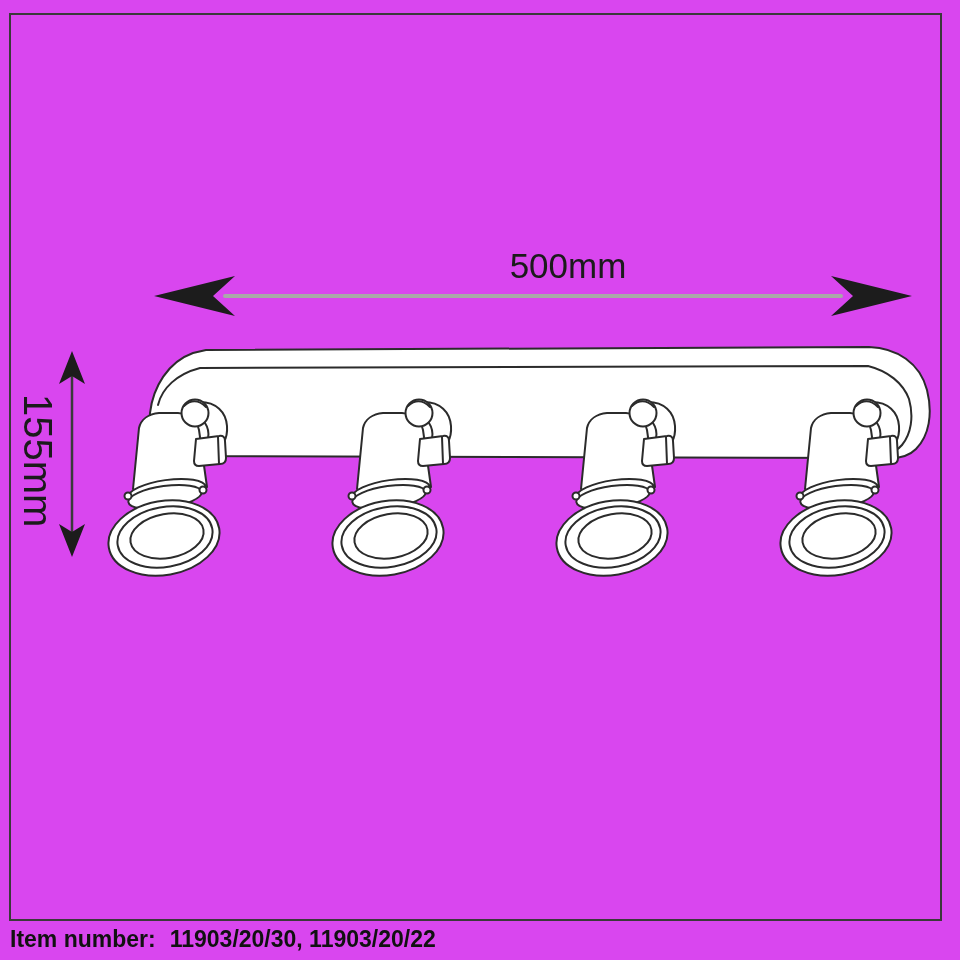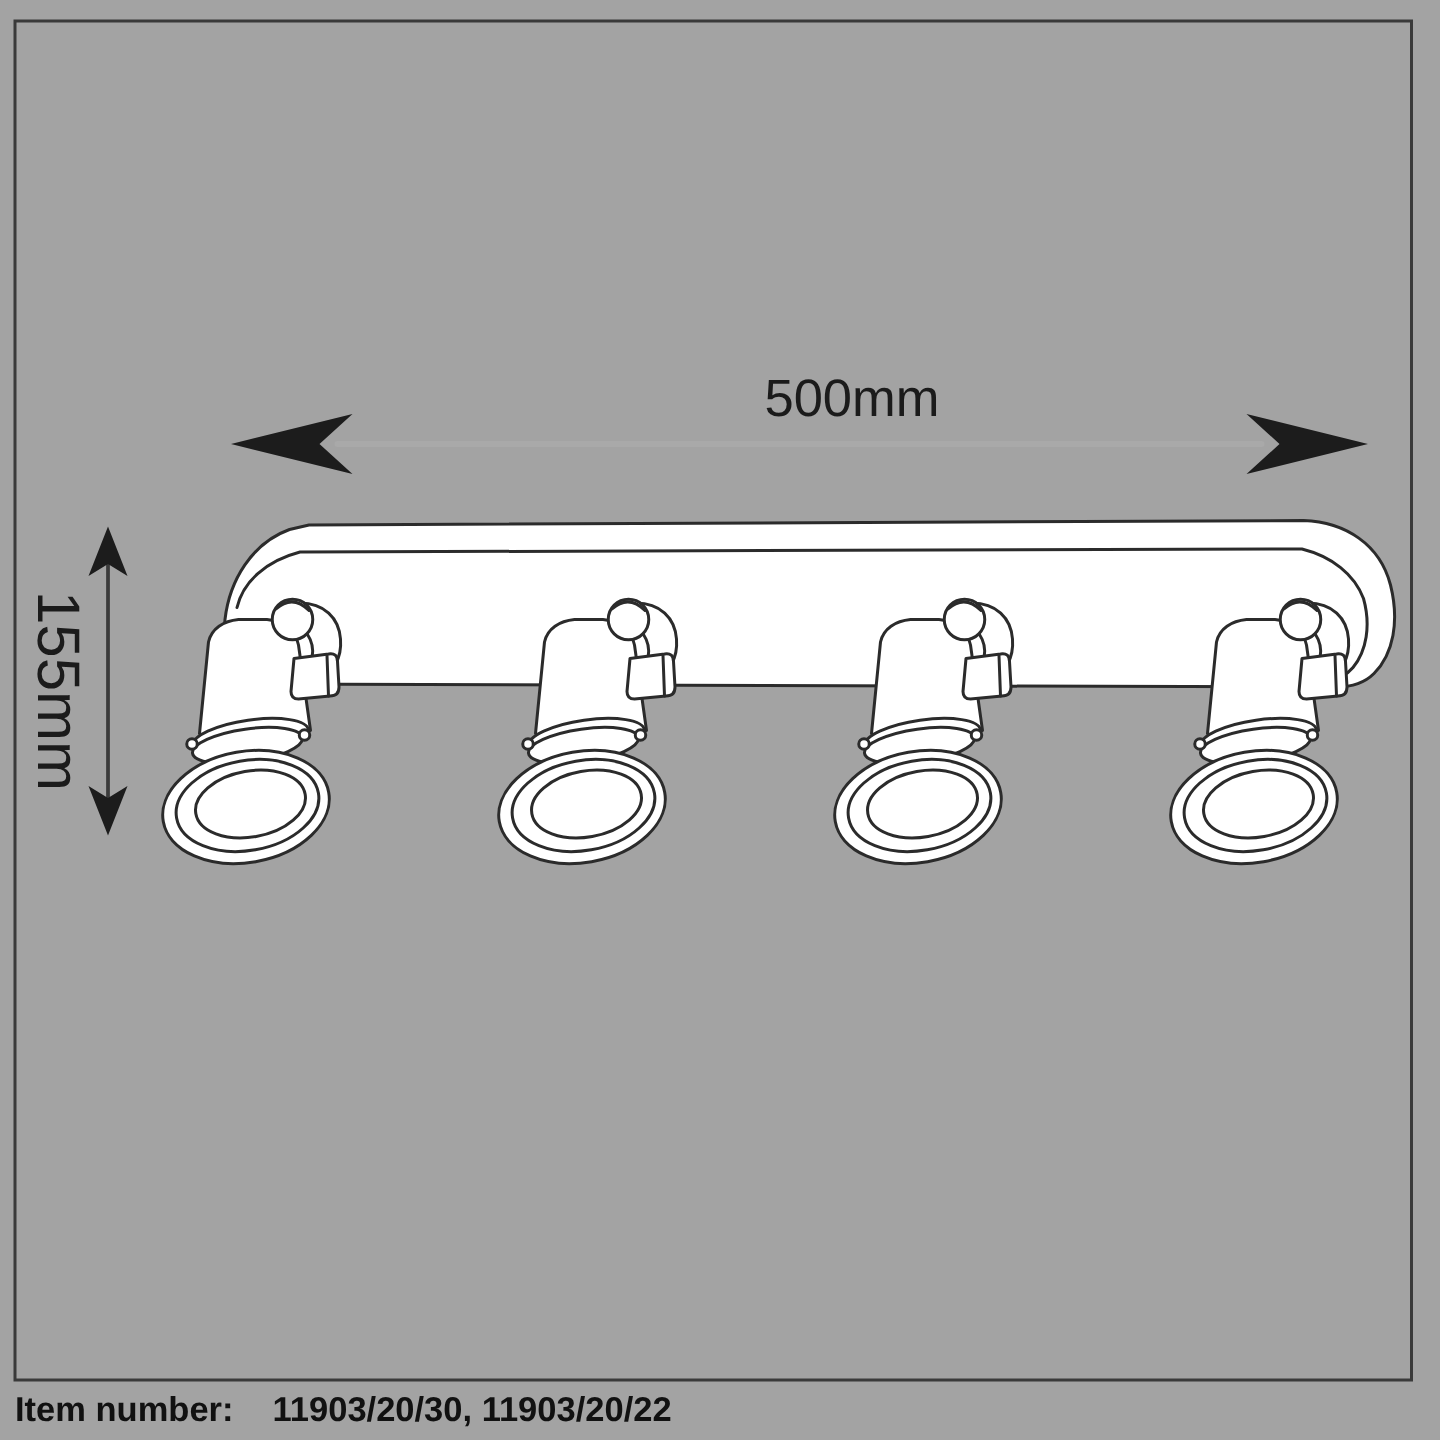--- a/index.html
+++ b/index.html
@@ -8,21 +8,21 @@
     background: #ffffff;
     width: 960px;
     height: 960px;
     font-family: "Liberation Sans", sans-serif;
     overflow: hidden;
   }
   .canvas {
     position: relative;
     width: 960px;
     height: 960px;
-    background: #a3a3a3;
+    background: #d946ef;
   }
   .frame {
     position: absolute;
     left: 9px;
     top: 13px;
     width: 933px;
     height: 908px;
     border: 2px solid #3a3a3a;
     box-sizing: border-box;
   }
@@ -59,21 +59,21 @@
   }
   .item-line {
     position: absolute;
     left: 10px;
     top: 926px;
     font-size: 23px;
     font-weight: 600;
     color: #111111;
     white-space: nowrap;
   }
-  .item-line .label { margin-right: 26px; }
+  .item-line .label { margin-right: 14px; }
 </style>
 </head>
 <body>
 
 <div class="canvas">
 
   <div class="frame"></div>
 
   <svg class="art" viewBox="0 0 960 960" stroke="#2b2b2b" stroke-width="2" fill="none" stroke-linejoin="round" stroke-linecap="round">
 

